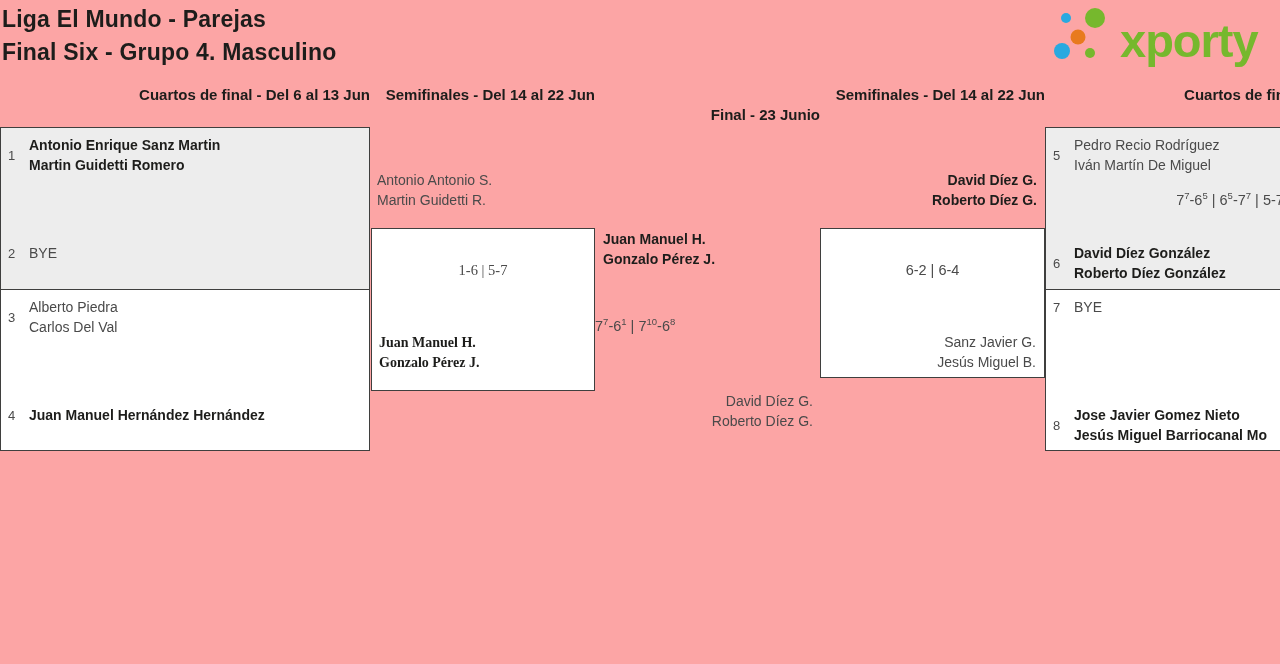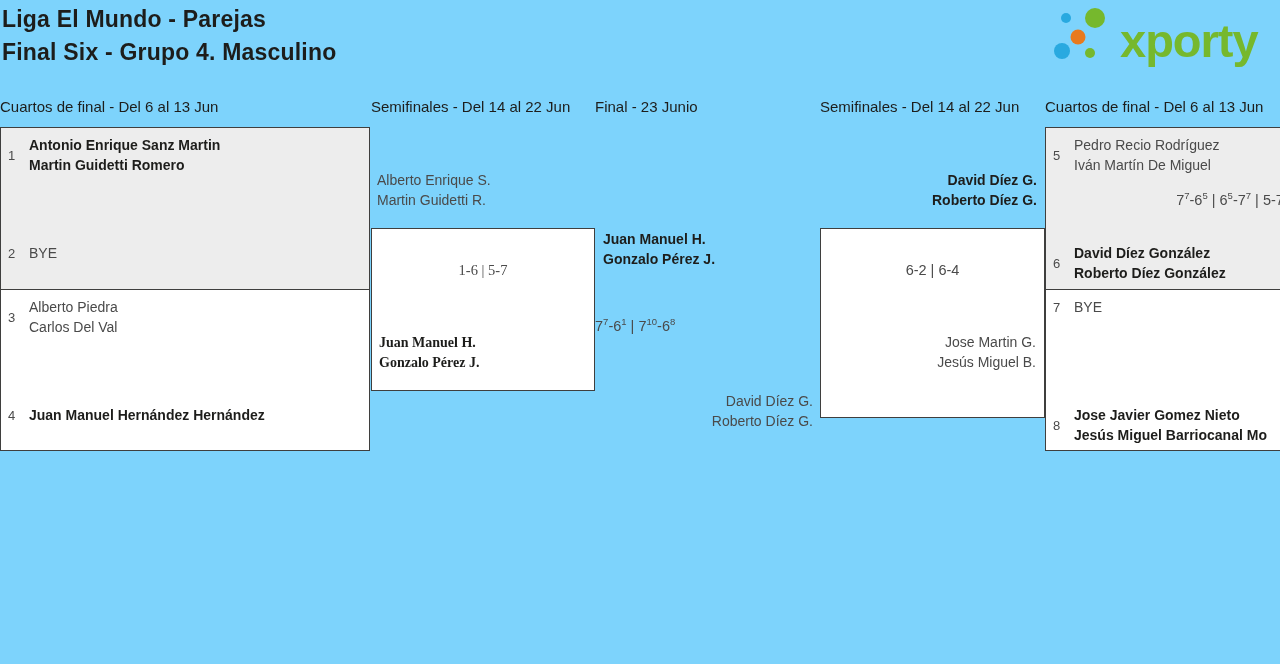--- a/index.html
+++ b/index.html
@@ -1,30 +1,30 @@
 <!DOCTYPE html>
 <html><head>
 <meta charset="utf-8">
 <style>
   * { margin: 0; padding: 0; box-sizing: border-box; }
   html, body { width: 1280px; height: 664px; overflow: hidden; background: #ffffff; }
   body { font-family: "Liberation Sans", "DejaVu Sans", sans-serif; }
-  #stage { position: relative; width: 1280px; height: 664px; background: #7dd3fc; overflow: hidden; }
+  #stage { position: relative; width: 1280px; height: 664px; background: #fca5a5; overflow: hidden; }
 
   
   .page-title { position: absolute; left: 2px; top: 3px; font-size: 23px; font-weight: bold;
                 color: #1d1d1b; line-height: 33px; letter-spacing: 0.2px; }
 
   
   .logo { position: absolute; left: 1048px; top: 4px; width: 232px; height: 64px; cursor: pointer; }
   .logo svg { display: block; }
 
   
-  .round-header { position: absolute; top: 96px; font-size: 15px; font-weight: normal;
-                  color: #1d1d1b; text-align: left; line-height: 22px; }
+  .round-header { position: absolute; top: 84px; font-size: 15px; font-weight: bold;
+                  color: #1d1d1b; text-align: right; line-height: 22px; }
 
   
   .match-box { position: absolute; border: 1px solid #3f3f3e; background: #ffffff; }
   .match-box.shaded { background: #ededed; }
 
   .slot { position: absolute; display: flex; align-items: center; }
   .slot-top { top: 8px; left: 7px; right: 8px; }
   .slot-bottom { top: 116px; left: 7px; right: 8px; }
   .seed { width: 21px; flex: none; font-size: 13px; color: #4a4a4a; text-align: left; }
   .names { flex: 1; min-width: 0; }
@@ -59,21 +59,21 @@
       <circle cx="47" cy="14" r="10" fill="#76b82d"></circle>
       <circle cx="30" cy="33" r="7.5" fill="#e87a1e"></circle>
       <circle cx="14" cy="47" r="8" fill="#29a9e0"></circle>
       <circle cx="42" cy="49" r="5" fill="#76b82d"></circle>
       <text x="72" y="53" font-size="47" font-weight="bold" fill="#76b82d" font-family="Liberation Sans, DejaVu Sans, sans-serif" letter-spacing="-1">xporty</text>
     </svg>
   </div>
 
   <div class="round-header" style="left:0; width:370px;">Cuartos de final - Del 6 al 13 Jun</div>
   <div class="round-header" style="left:371px; width:224px;">Semifinales - Del 14 al 22 Jun</div>
-  <div class="round-header" style="left:595px; width:225px;">Final - 23 Junio</div>
+  <div class="round-header" style="left:595px; width:225px;margin-top:20px;">Final - 23 Junio</div>
   <div class="round-header" style="left:820px; width:225px;">Semifinales - Del 14 al 22 Jun</div>
   <div class="round-header" style="left:1045px; width:370px;">Cuartos de final - Del 6 al 13 Jun</div>
 
   <div class="match-box shaded" style="left:0; top:127px; width:370px; height:163px;">
     <div class="slot slot-top">
       <div class="seed">1</div>
       <div class="names winner">
         <div class="player-line">Antonio Enrique Sanz Martin</div>
         <div class="player-line">Martin Guidetti Romero</div>
       </div>
@@ -96,21 +96,21 @@
     </div>
     <div class="slot slot-bottom">
       <div class="seed">4</div>
       <div class="names winner">
         <div class="player-line">Juan Manuel Hernández Hernández</div>
       </div>
     </div>
   </div>
 
   <div class="float-team" style="left:377px; top:171px;">
-    <div class="player-line">Alberto Enrique S.</div>
+    <div class="player-line">Antonio Antonio S.</div>
     <div class="player-line">Martin Guidetti R.</div>
   </div>
 
   <div class="match-box" style="left:371px; top:228px; width:224px; height:163px;font-family:Liberation Serif, serif;">
     <div class="box-score sf-score score">1-6 | 5-7</div>
     <div class="sf-slot-bottom winner">
       <div class="player-line">Juan Manuel H.</div>
       <div class="player-line">Gonzalo Pérez J.</div>
     </div>
   </div>
@@ -123,24 +123,24 @@
   <div class="float-team align-right" style="left:595px; width:218px; top:392px;">
     <div class="player-line">David Díez G.</div>
     <div class="player-line">Roberto Díez G.</div>
   </div>
 
   <div class="float-team align-right winner" style="left:821px; top:171px; width:216px;">
     <div class="player-line">David Díez G.</div>
     <div class="player-line">Roberto Díez G.</div>
   </div>
 
-  <div class="match-box" style="left:820px; top:228px; width:225px; height:190px;">
+  <div class="match-box" style="left:820px; top:228px; width:225px; height:150px;">
     <div class="box-score sf-score score">6-2 | 6-4</div>
     <div class="sf-slot-bottom align-right">
-      <div class="player-line">Jose Martin G.</div>
+      <div class="player-line">Sanz Javier G.</div>
       <div class="player-line">Jesús Miguel B.</div>
     </div>
   </div>
 
   <div class="match-box shaded" style="left:1045px; top:127px; width:370px; height:163px;">
     <div class="slot slot-top">
       <div class="seed">5</div>
       <div class="names">
         <div class="player-line">Pedro Recio Rodríguez</div>
         <div class="player-line">Iván Martín De Miguel</div>

